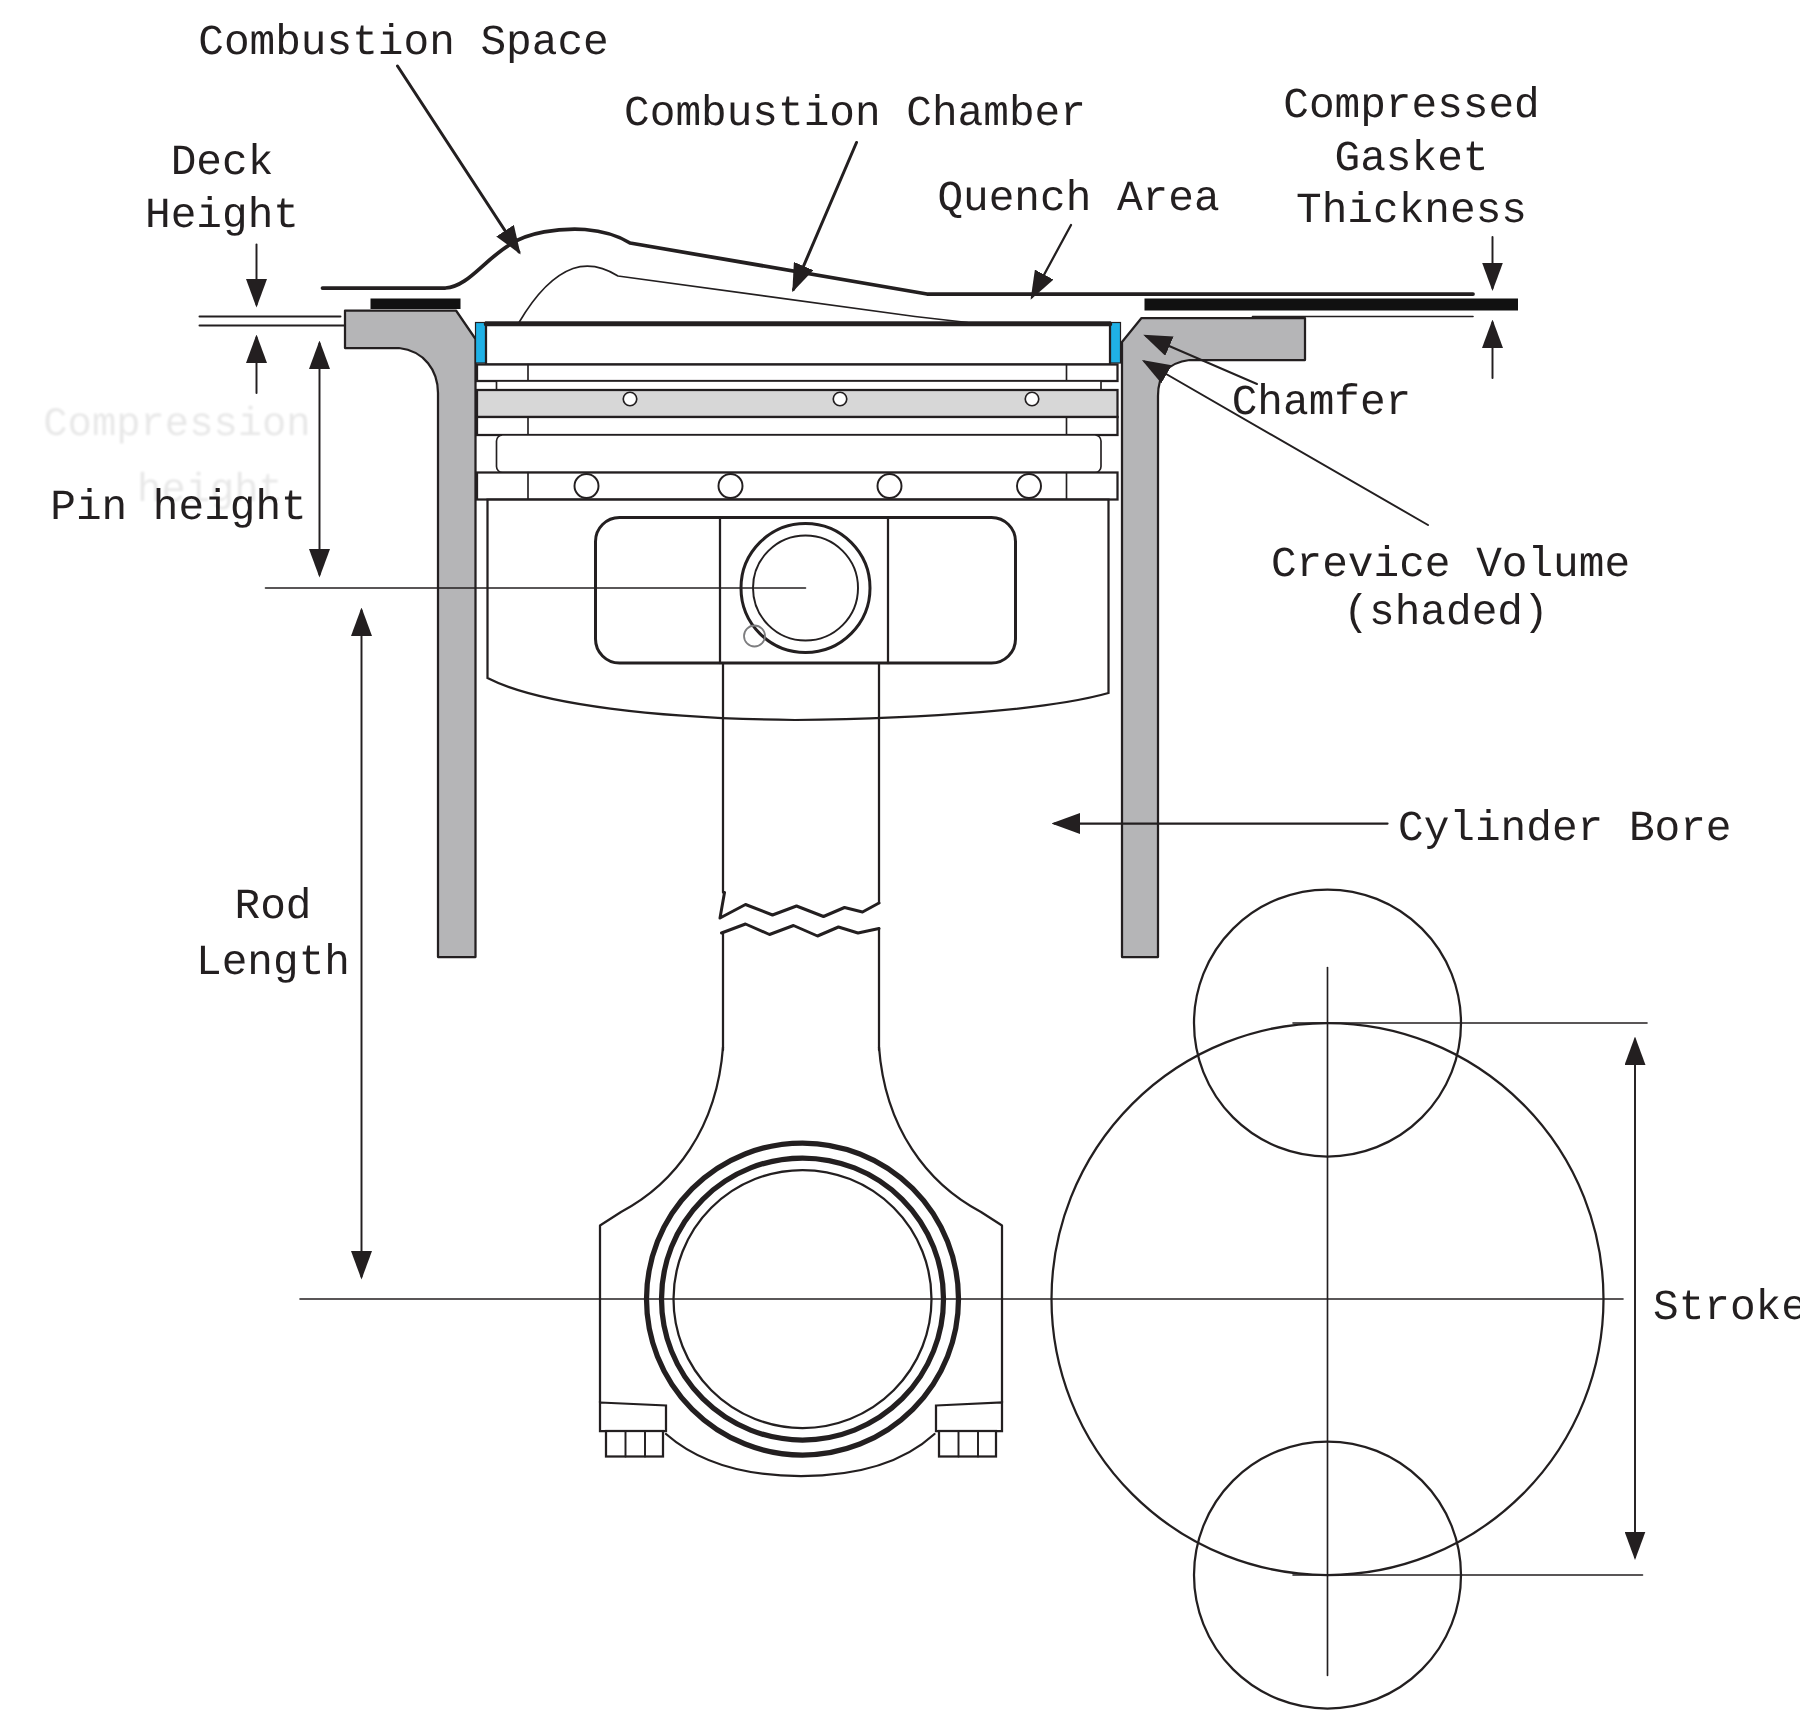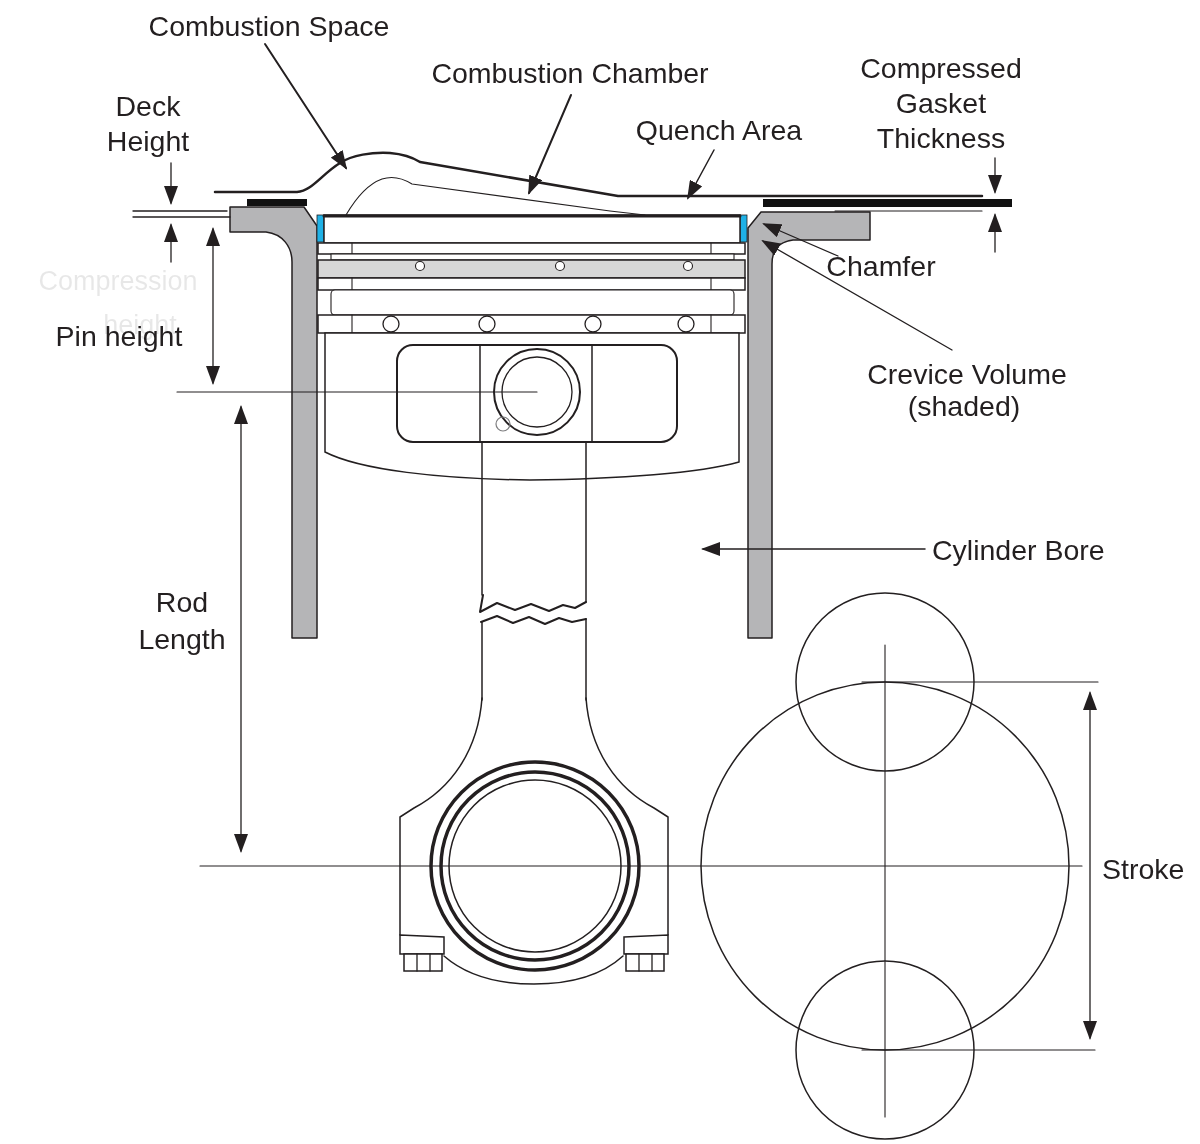--- a/index.html
+++ b/index.html
@@ -1,17 +1,17 @@
 <!DOCTYPE html>
 <html style="--line: #231f20; --block-gray: #b5b5b7; --ring-gray: #d7d7d7; --crevice-cyan: #1fb1e6; --gasket-black: #111111;"><head>
 <meta charset="utf-8">
 <style>
   html,body{margin:0;padding:0;background:#ffffff;}
   .stage{position:relative;width:1200px;height:1144px;background:#fff;overflow:hidden;
-         font-family:Liberation Sans, sans-serif;}
+         font-family:Liberation Mono, monospace;}
   svg{display:block}
   .ln{stroke:var(--line);fill:none;stroke-linecap:round;stroke-linejoin:round;}
   .w1{stroke-width:1.1}.w13{stroke-width:1.3}.w15{stroke-width:1.5}.w2{stroke-width:2}
   .w25{stroke-width:2.5}.w3{stroke-width:3}.w35{stroke-width:3.5}
   .blockfill{fill:var(--block-gray);stroke:var(--line);stroke-width:1.5;stroke-linejoin:round;}
   .whitefill{fill:#ffffff;stroke:var(--line);}
   .ringgray{fill:var(--ring-gray);stroke:var(--line);stroke-width:1.5;}
   .cyan{fill:var(--crevice-cyan);stroke:var(--line);stroke-width:0.8;}
   .gasket{fill:var(--gasket-black);stroke:none;}
   .lbl{fill:var(--line);font-size:28.5px;}

